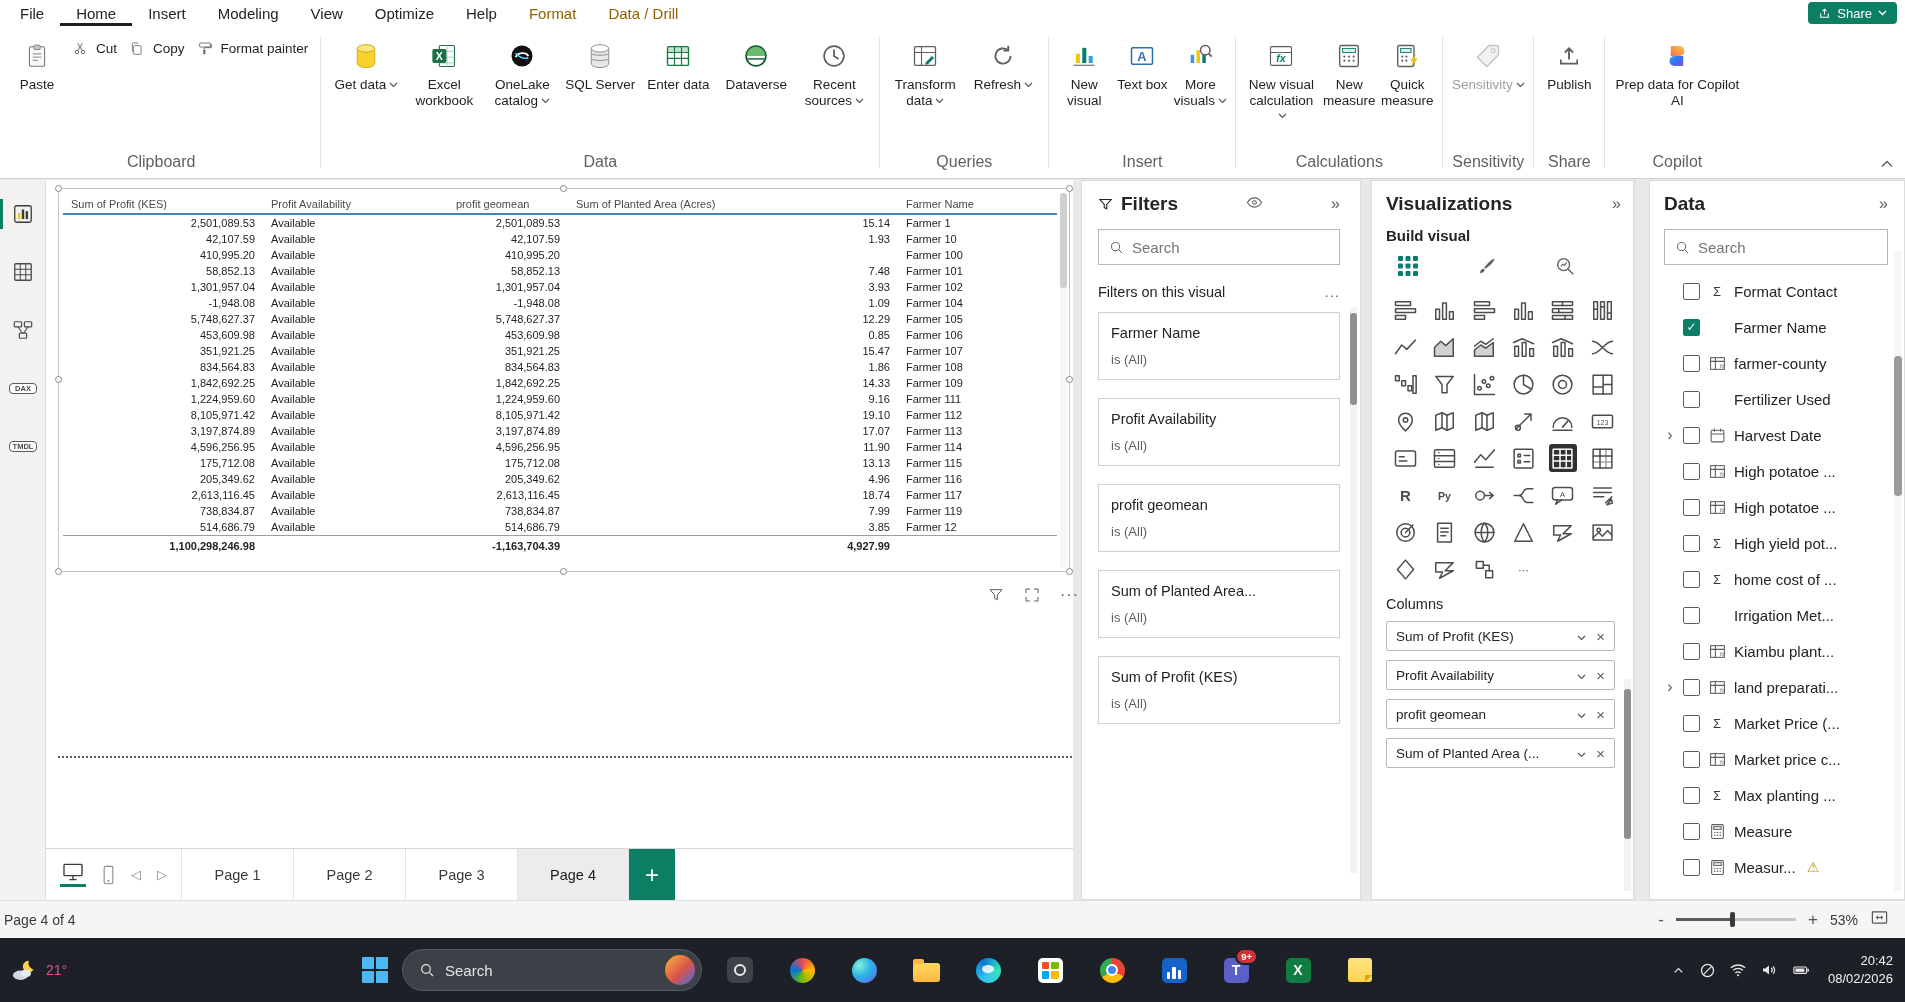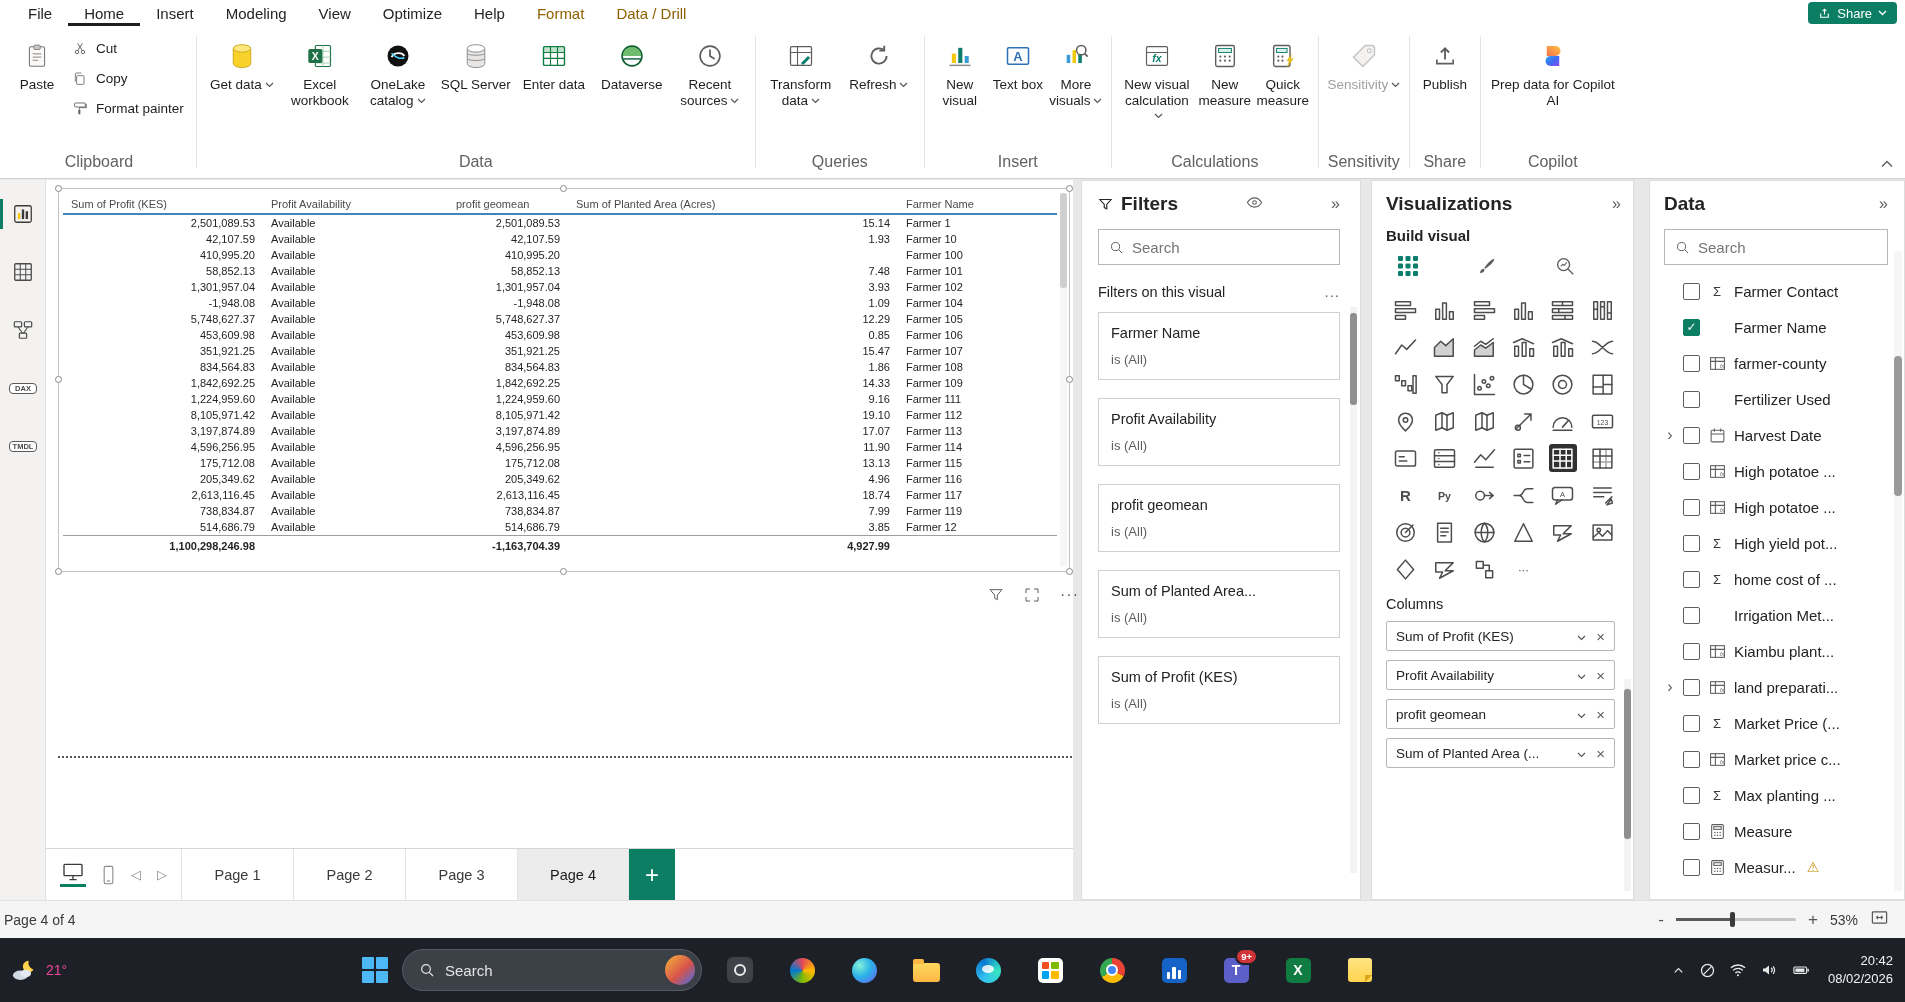--- a/index.html
+++ b/index.html
@@ -2,41 +2,41 @@
 <html><head>
 <meta charset="utf-8">
 <style>
   *{margin:0;padding:0;box-sizing:border-box}
   body{margin:0;background:#555}
   .screen{position:relative;width:1905px;height:1002px;background:#e8e8e8;overflow:hidden;
     font-family:"Liberation Sans","DejaVu Sans",sans-serif;color:#252423}
 
   
   .menubar{position:absolute;top:0;left:0;right:0;height:26px;background:#fff;display:flex;align-items:center;z-index:6}
-  .menu-items{display:flex;height:100%;align-items:center;padding-left:12px}
+  .menu-items{display:flex;height:100%;align-items:center;padding-left:4px}
   .menu-item{padding:0 16px;font-size:15px;color:#252423;height:100%;display:flex;align-items:center;white-space:nowrap}
   .menu-item.active{box-shadow:inset 0 -3px 0 #1f1f1f}
   .menu-item.contextual{color:#8f5f00}
   .share-btn{margin-left:auto;margin-right:8px;display:flex;align-items:center;gap:6px;background:#0b7e63;color:#fff;
     border:none;border-radius:4px;height:22px;padding:0 10px;font-size:13px;font-family:inherit}
 
   
   .ribbon{position:absolute;top:26px;left:0;right:0;height:153px;background:#fff;border-bottom:1px solid #d1d1d1;
     display:flex;align-items:stretch;padding:0 2px}
   .rgroup{display:flex;flex-direction:column}
   .ritems{flex:1;display:flex;align-items:flex-start;padding:8px 6px 0}
   .rgl{font-size:16px;color:#616161;text-align:center;padding:0 0 7px}
   .rsep{width:1px;background:#e4e4e4;margin:10px 0}
   .rbtn{display:flex;flex-direction:column;align-items:center;gap:5px;width:78px;padding:6px 2px 2px;font-size:13.5px;
     line-height:1.15;text-align:center;color:#201f1e;border-radius:3px}
   .rbtn.narrow{width:58px}
   .rbtn.wide{width:132px}
   .rbtn .ricon{height:32px;display:flex;align-items:center;justify-content:center}
   .rbtn.disabled{color:#a19f9d}
-  .smallcol{display:flex;flex-direction:column;gap:5px;padding-top:2px}
+  .smallcol{display:flex;flex-direction:row;padding-top:2px}
   .rbtn-s{display:flex;align-items:center;gap:8px;font-size:13.5px;height:25px;padding:0 6px;color:#201f1e;white-space:nowrap}
   .chev{display:inline-flex;margin-left:3px;vertical-align:middle}
   .ribbon-collapse{position:absolute;right:12px;bottom:6px;color:#605e5c}
 
   
   .workspace{position:absolute;top:180px;left:0;width:1905px;height:720px;background:#e8e8e8}
   .rail{position:absolute;left:0;top:0;width:46px;height:100%;background:#f3f2f1;border-right:1px solid #e1dfdd}
   .rail-item{width:46px;height:48px;display:flex;align-items:center;justify-content:center;position:relative;margin-top:10px}
   .rail-item.active::before{content:"";position:absolute;left:0;top:9px;bottom:9px;width:3px;background:#0b7e63}
   .rail-badge{font-size:7.5px;font-weight:bold;color:#4a4a4a;border:1.5px solid #5a5a5a;border-radius:4px;padding:0 2px;width:28px;text-align:center;background:#fff}
@@ -1206,21 +1206,21 @@
           </svg>
         <input placeholder="Search" style="">
       </div>
       <div id="data-fields">
           <div class="dfield">
             <span class="d-exp"></span>
             <span class="d-check"></span>
             <span class="d-icon">
               <span class="f-sigma">Σ</span>
             </span>
-            <span class="d-label">Farmer Contact</span>
+            <span class="d-label">Format Contact</span>
           </div>
           <div class="dfield">
             <span class="d-exp"></span>
             <span class="d-check checked">✓</span>
             <span class="d-icon"></span>
             <span class="d-label">Farmer Name</span>
           </div>
           <div class="dfield">
             <span class="d-exp"></span>
             <span class="d-check"></span>

